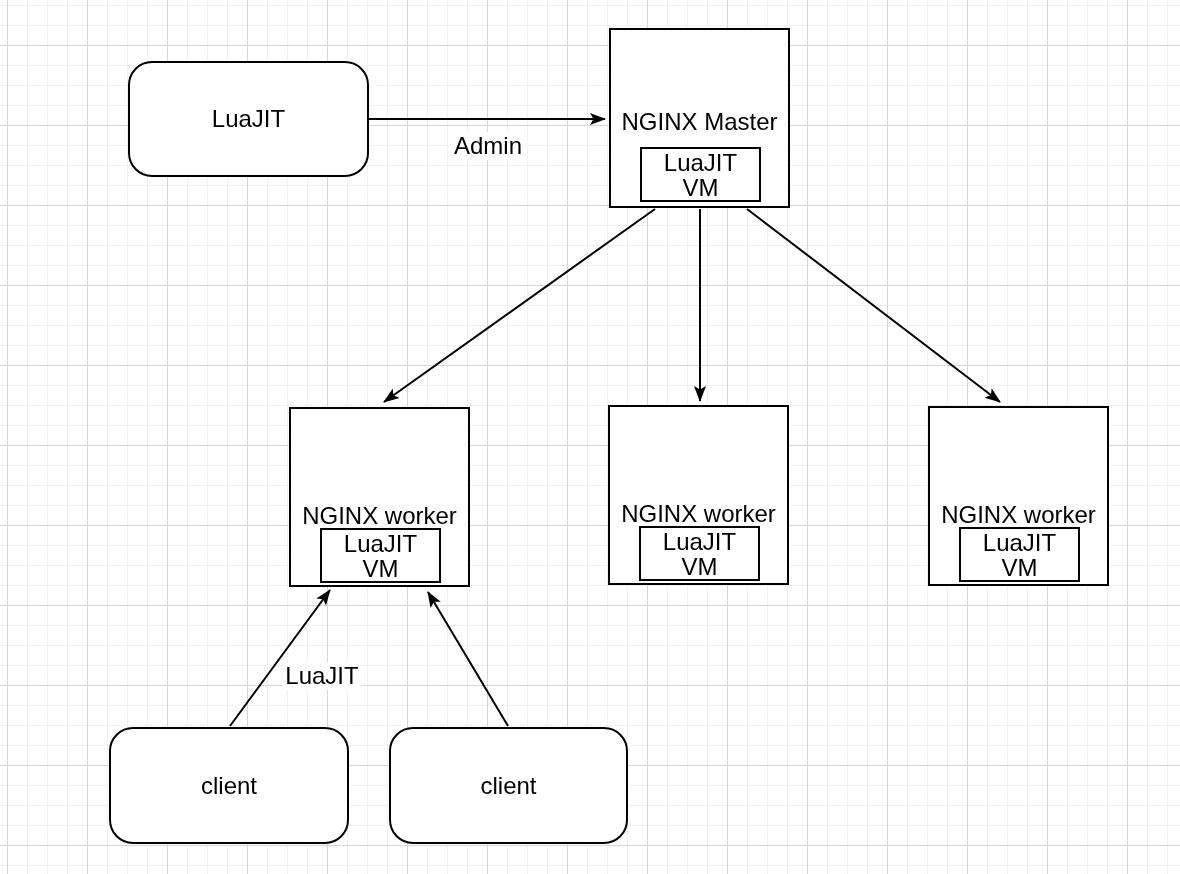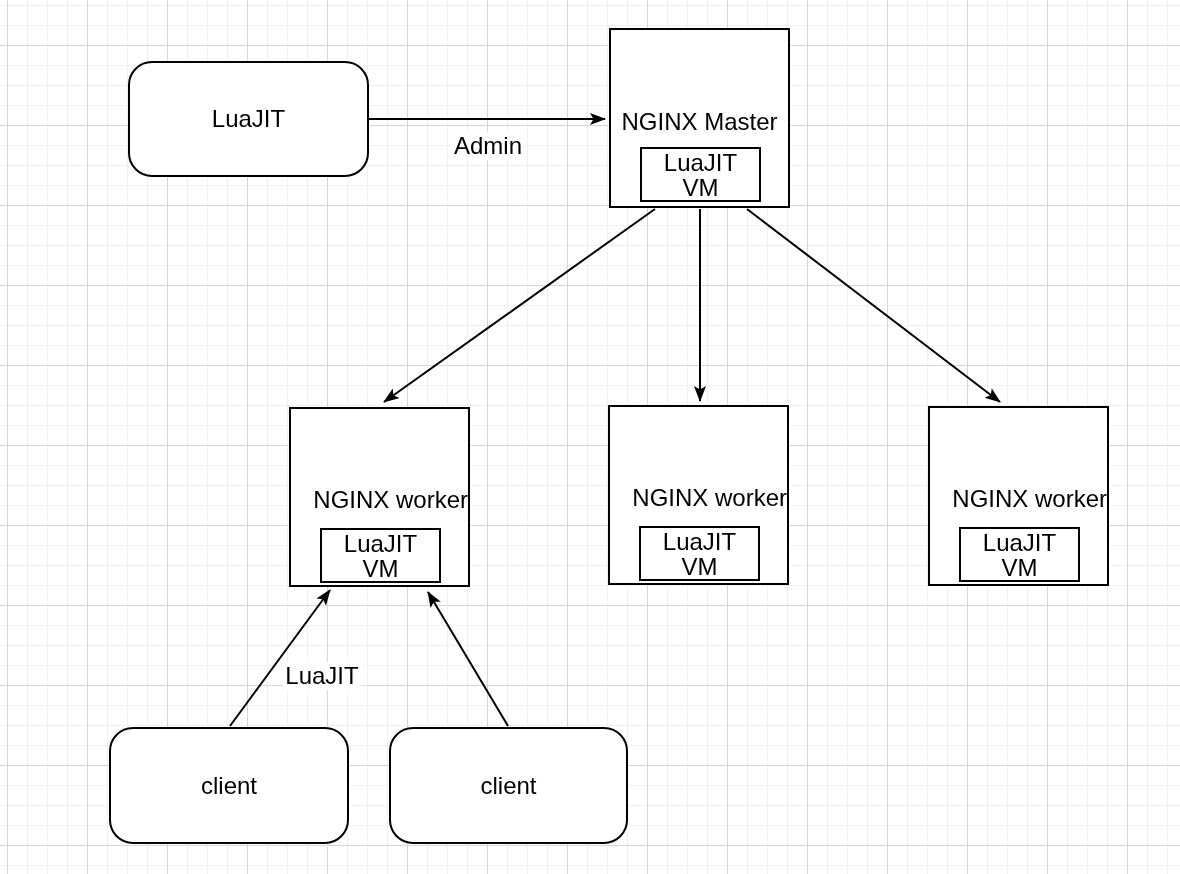--- a/index.html
+++ b/index.html
@@ -49,21 +49,21 @@
     line-height: 25px;
     text-align: center;
     padding-top: 1px;
   }
   
   #node-admin   { left: 128px; top: 61px;  width: 241px; height: 116px; }
   #node-master  { left: 609px; top: 28px;  width: 181px; height: 180px; }
   #node-master .node-label { top: 78px; }
   #node-master .vm-box     { left: 29px; top: 117px; width: 121px; height: 55px; }
   .worker { width: 181px; height: 180px; }
-  .worker .node-label { top: 77px; text-align: right; }
+  .worker .node-label { top: 93px; }
   .worker .vm-box     { left: 29px; top: 119px; width: 121px; height: 55px; }
   #node-worker1 { left: 289px; top: 407px; }
   #node-worker2 { left: 608px; top: 405px; }
   #node-worker3 { left: 928px; top: 406px; }
   #node-client1 { left: 109px; top: 727px; width: 240px; height: 117px; }
   #node-client2 { left: 389px; top: 727px; width: 239px; height: 117px; }
 
   svg.edges {
     position: absolute;
     left: 0; top: 0;

